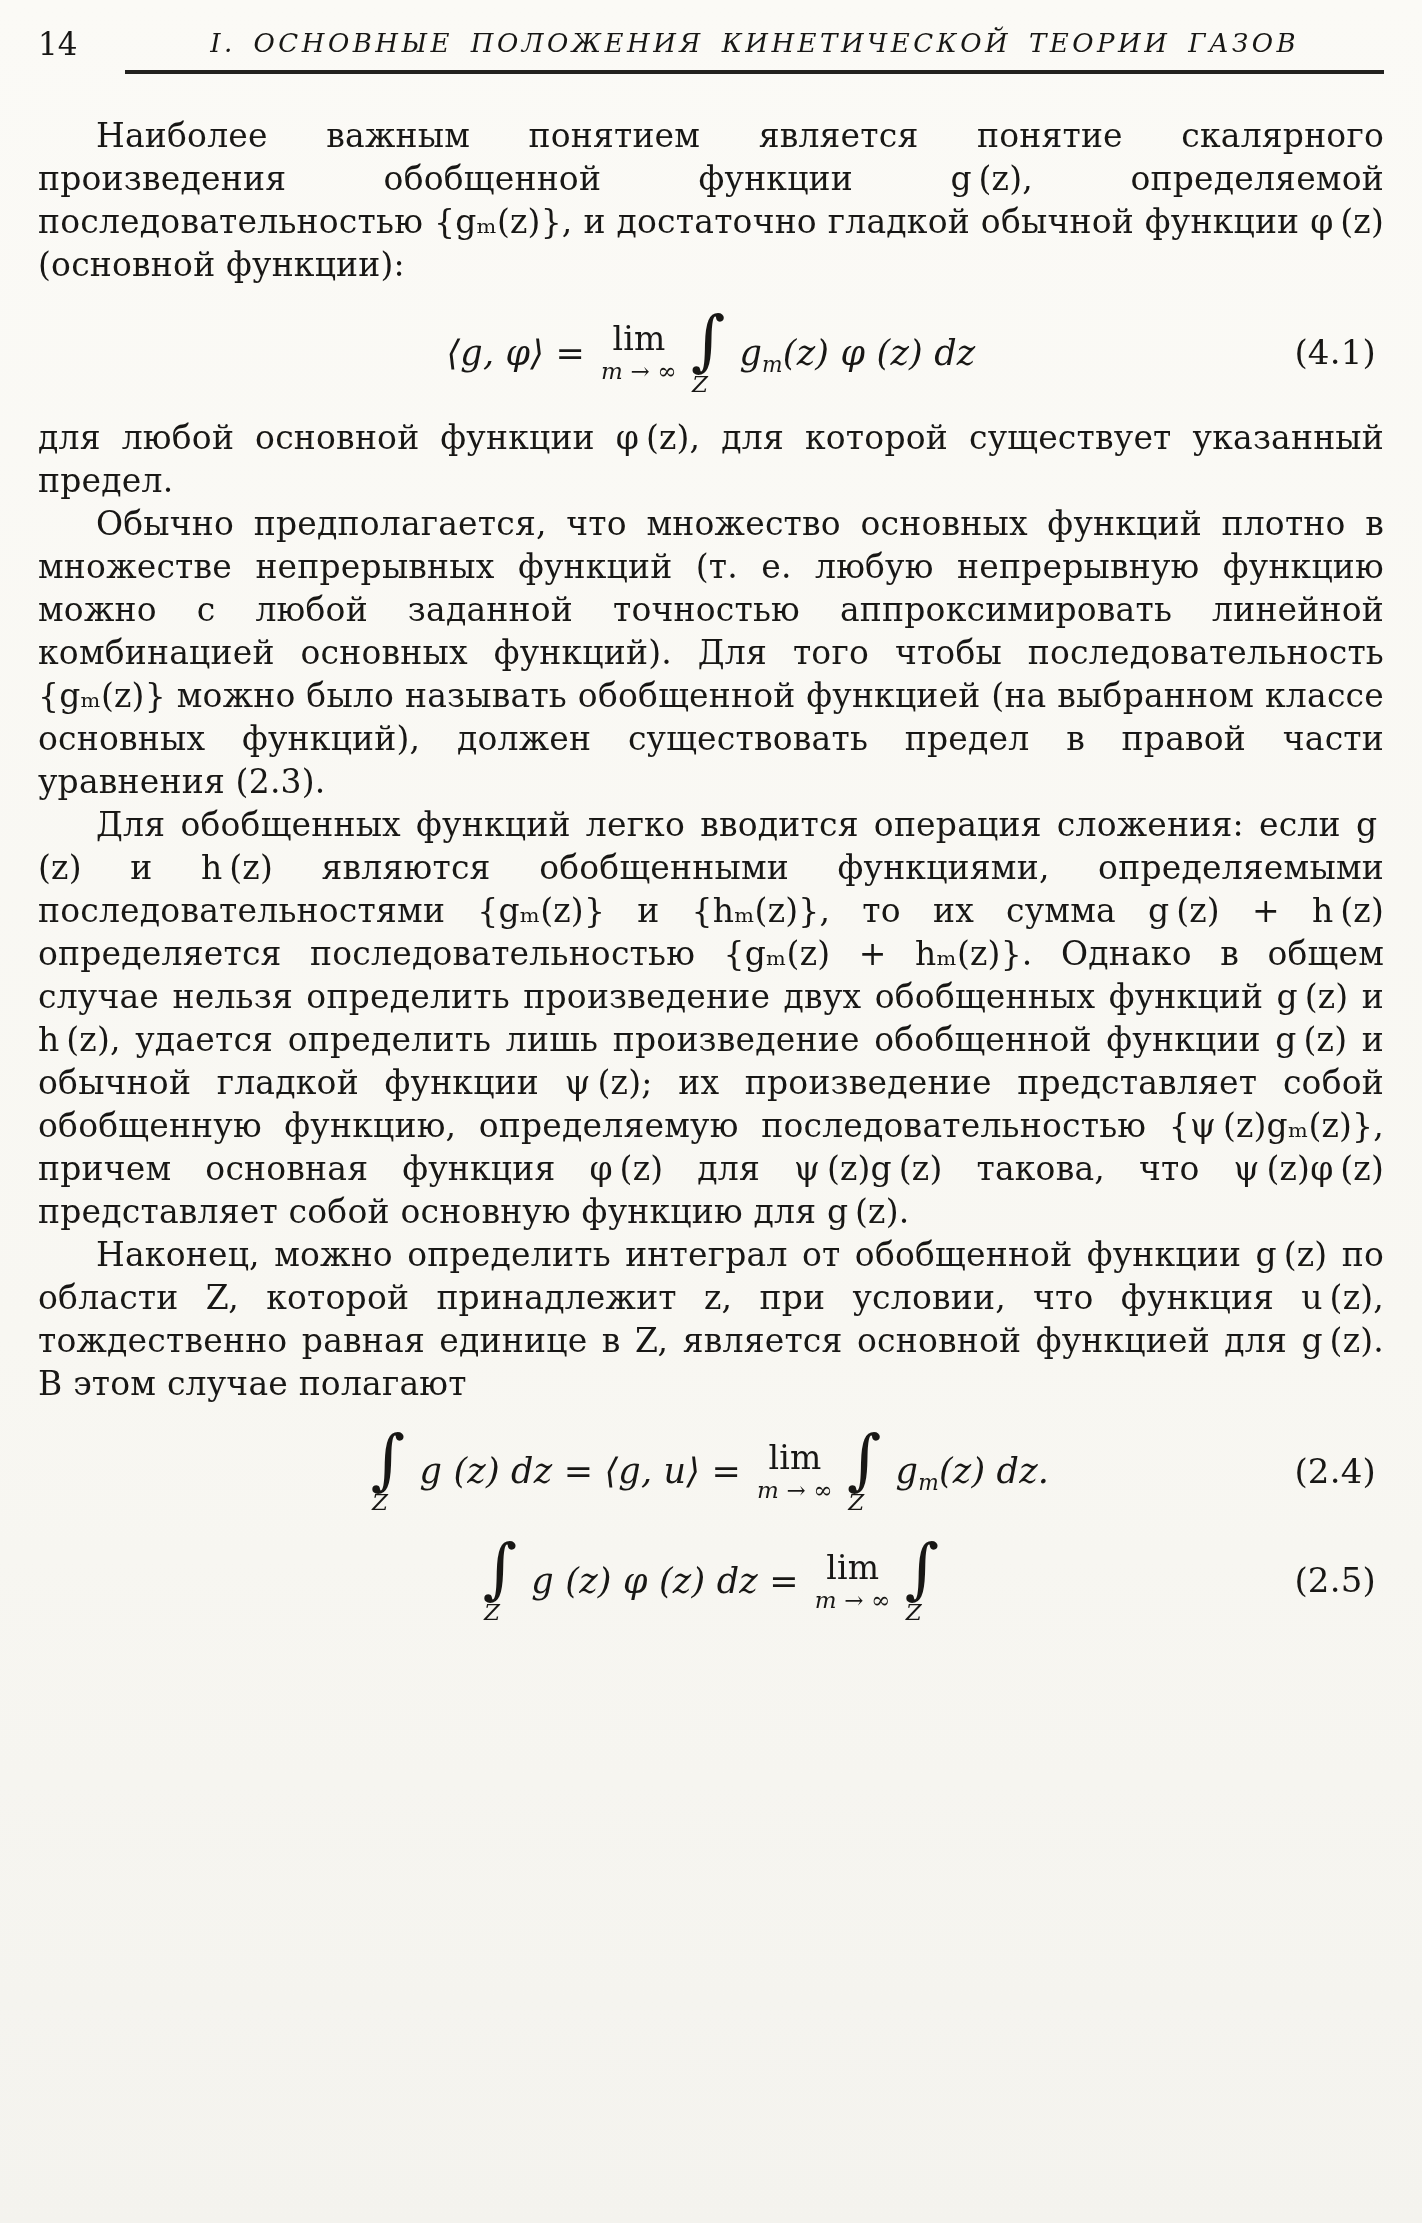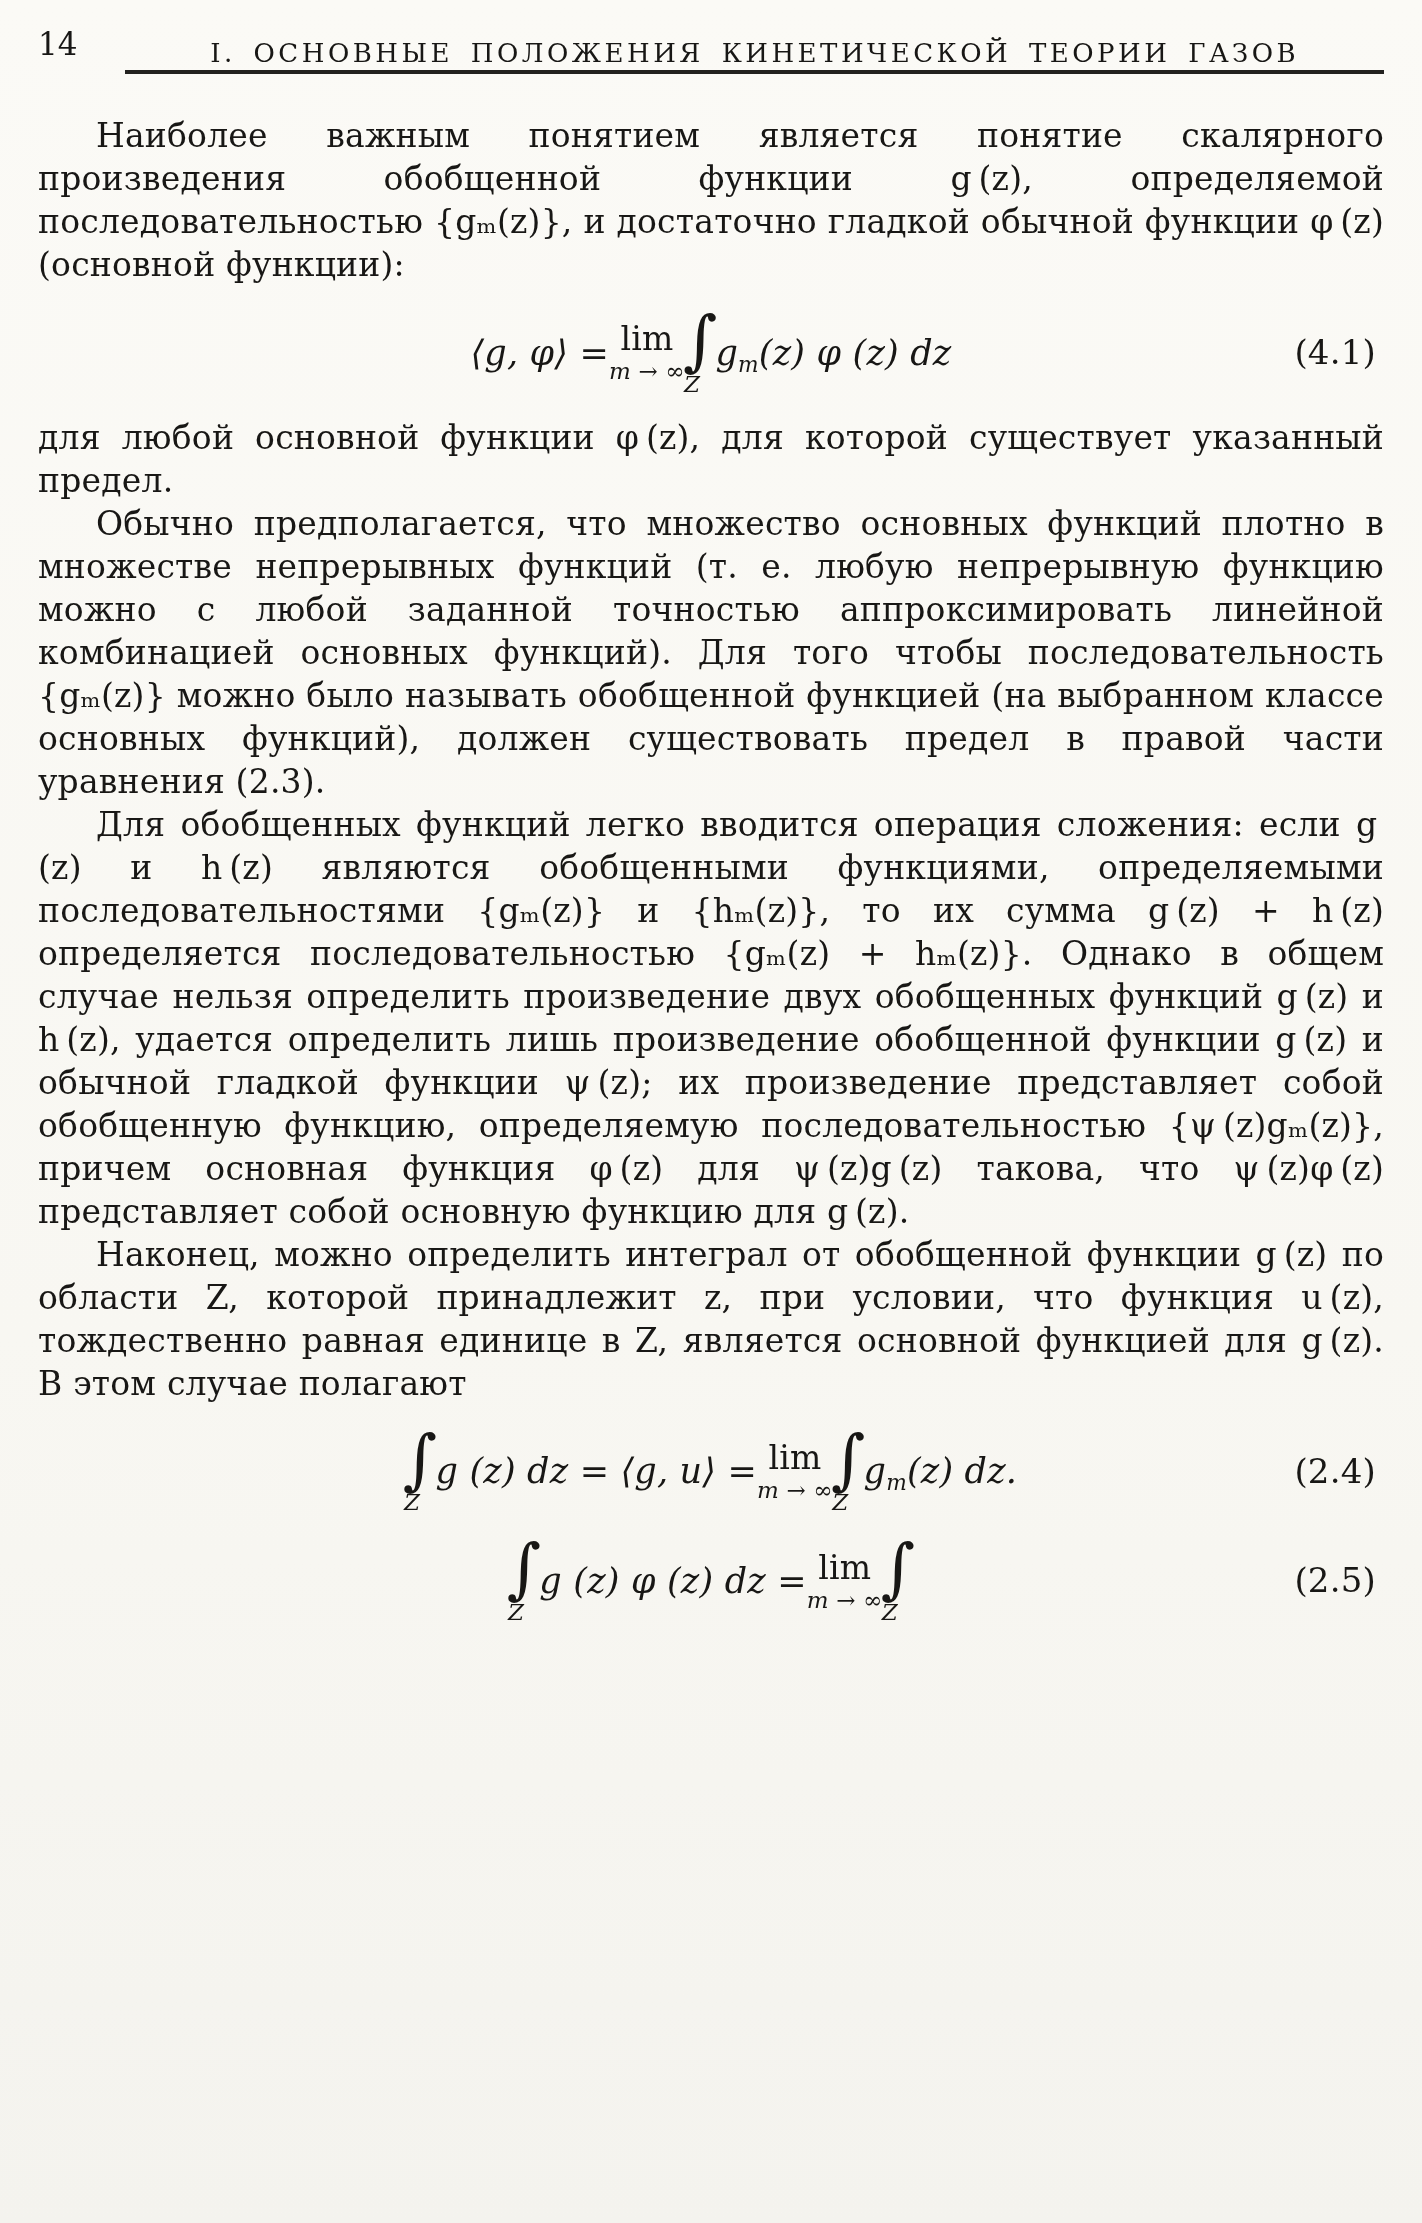--- a/index.html
+++ b/index.html
@@ -26,21 +26,22 @@
     gap: 48px;
   }
   .pagenum {
     font-size: 31px;
     padding-bottom: 12px;
   }
   .title-wrap {
     flex: 1;
     text-align: center;
     border-bottom: 4px solid #23221f;
-    padding-bottom: 2px;
+    padding-bottom: 12px;
+    font-style: italic;
   }
   .running-title {
     font-size: 26px;
     letter-spacing: 3.5px;
     word-spacing: 6px;
   }
   
   .main {
     margin-top: 40px;
     font-size: 33px;
@@ -51,21 +52,21 @@
     margin: 0;
     text-align: justify;
   }
   .indent { text-indent: 58px; }
   
   .equation {
     position: relative;
     display: flex;
     align-items: center;
     justify-content: center;
-    gap: 0;
+    gap: 16px;
     margin: 24px 0 20px 0;
     font-size: 35px;
     line-height: 1.1;
   }
   .eq-text { font-style: italic; white-space: nowrap; }
   .msub {
     font-size: 0.62em;
     font-style: italic;
     vertical-align: -0.3em;
     line-height: 0;

